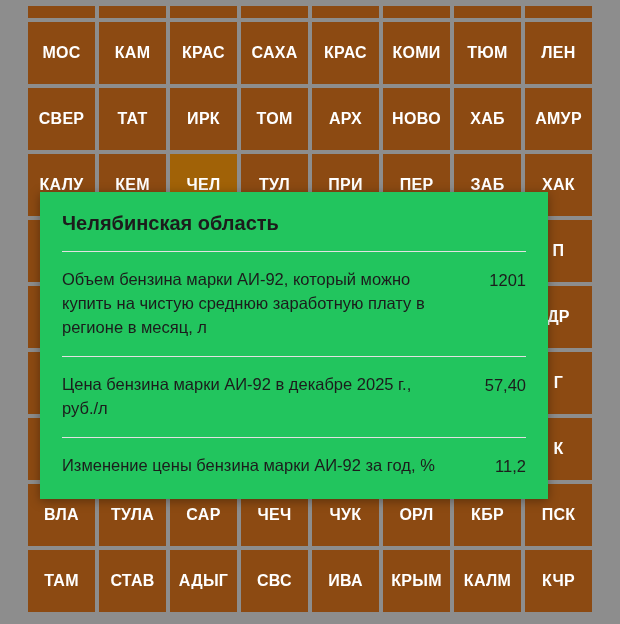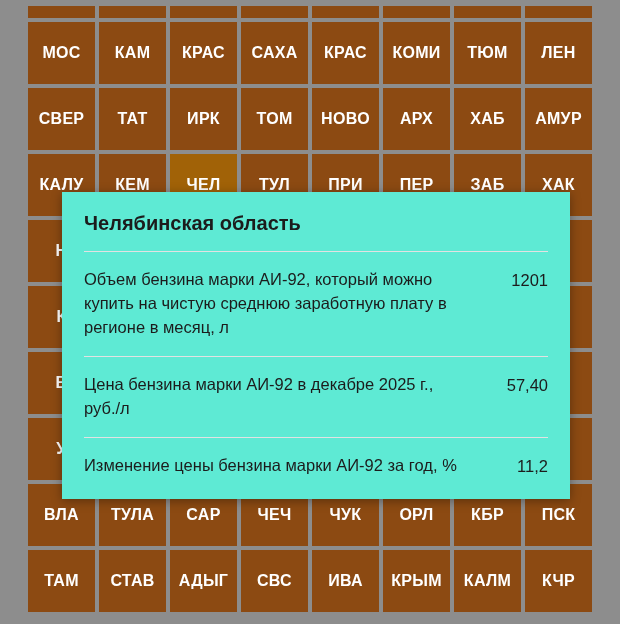--- a/index.html
+++ b/index.html
@@ -57,24 +57,24 @@
   
   .row-top {
     flex: 0 0 12px;
   }
   .row-normal {
     flex: 0 0 62px;
   }
   
   .popup {
     position: absolute;
-    left: 62px;
+    left: 40px;
     top: 192px;
     width: 508px;
-    background: #5eead4;
+    background: #22c55e;
     box-shadow: 0 2px 10px rgba(0,0,0,0.35);
     box-sizing: border-box;
     padding: 0 0 4px 0;
   }
   .popup-title {
     font-size: 20px;
     font-weight: 700;
     color: #1c1c1c;
     padding: 20px 22px 16px 22px;
   }
@@ -132,22 +132,22 @@
         <div class="cell">КРАС</div>
         <div class="cell">КОМИ</div>
         <div class="cell">ТЮМ</div>
         <div class="cell">ЛЕН</div>
       </div>
       <div class="grid-row row-normal">
         <div class="cell">СВЕР</div>
         <div class="cell">ТАТ</div>
         <div class="cell">ИРК</div>
         <div class="cell">ТОМ</div>
+        <div class="cell">АРХ</div>
         <div class="cell">НОВО</div>
-        <div class="cell">АРХ</div>
         <div class="cell">ХАБ</div>
         <div class="cell">АМУР</div>
       </div>
       <div class="grid-row row-normal">
         <div class="cell">КАЛУ</div>
         <div class="cell">КЕМ</div>
         <div class="cell sel">ЧЕЛ</div>
         <div class="cell">ТУЛ</div>
         <div class="cell">ПРИ</div>
         <div class="cell">ПЕР</div>

